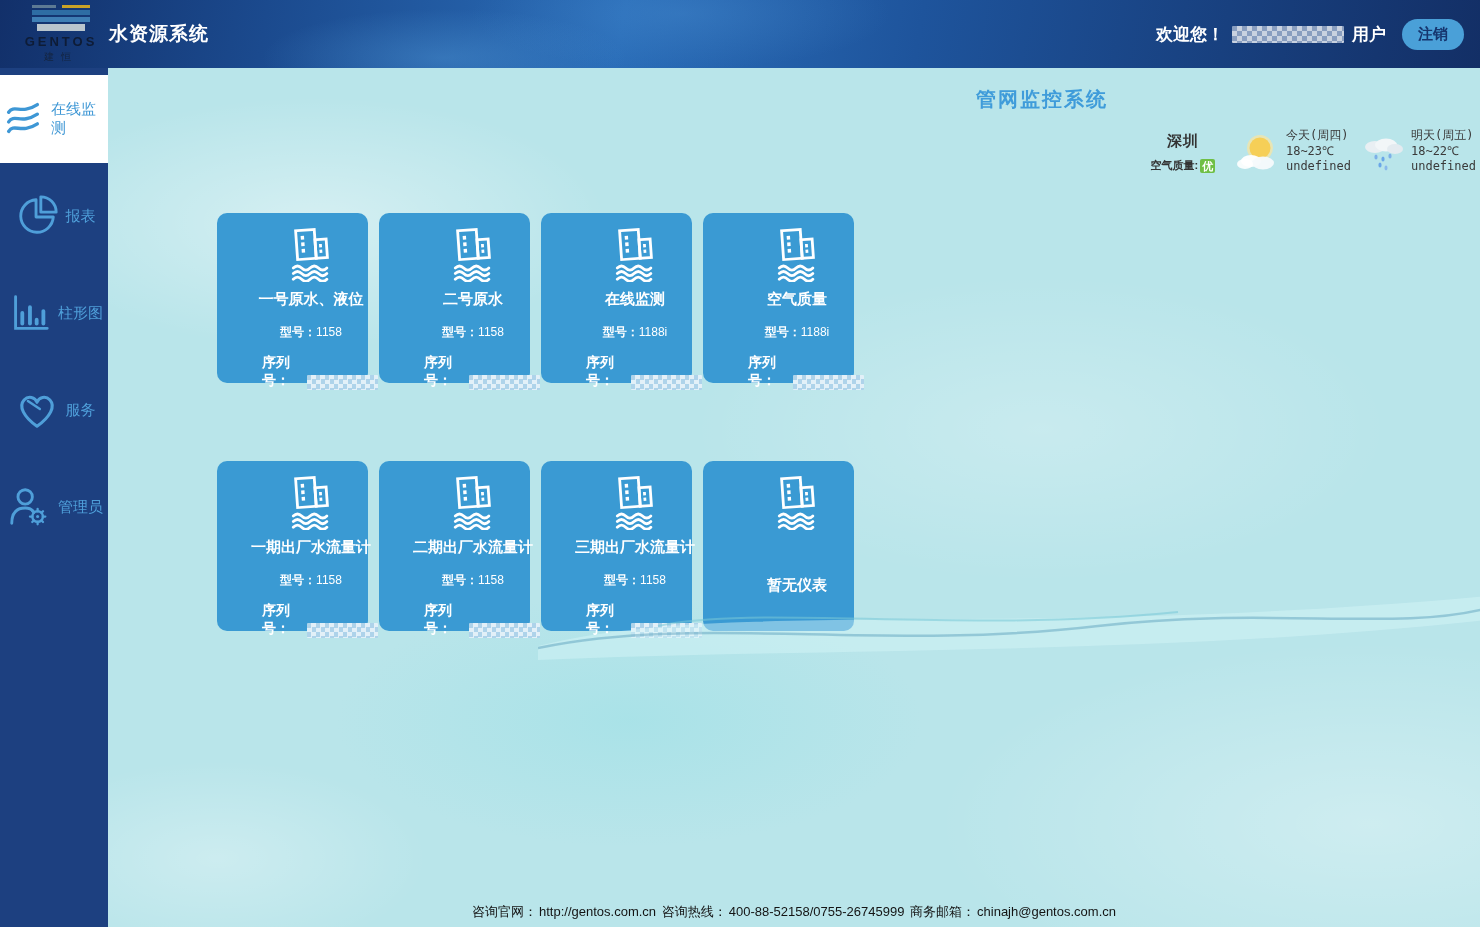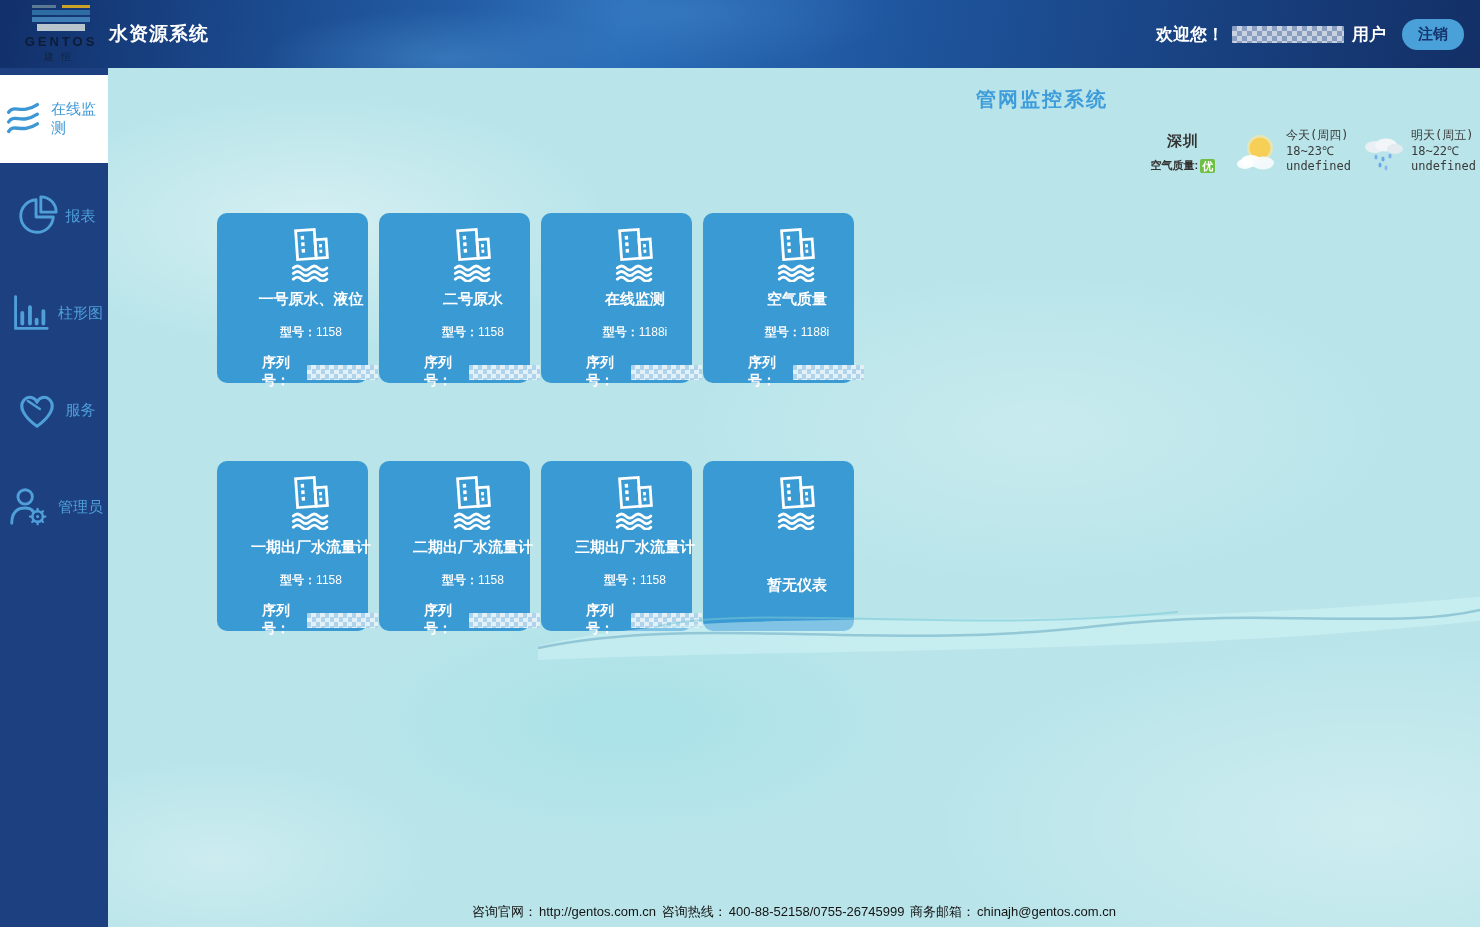--- a/index.html
+++ b/index.html
@@ -75,21 +75,21 @@
   .cards { position:absolute; left:109px; top:145px;
     display:grid; grid-template-columns:repeat(4,151px); column-gap:11px; row-gap:78px; }
   .card { width:151px; height:170px; background:#3a9ad3; border-radius:10px;
     color:#fff; display:flex; flex-direction:column; align-items:center; cursor:pointer;padding-left:37px; }
   .card-icon { margin-top:13px; width:62px; height:56px; }
   .card-icon svg { width:62px; height:56px; }
   .card-name { margin-top:8px; font-size:15px; font-weight:bold; white-space:nowrap; }
   .card-model { margin-top:15px; font-size:12px; }
   .card-model .lbl { font-weight:bold; }
   .card-serial { margin-top:13px; align-self:flex-start; padding-left:8px;
-    font-size:14px; font-weight:bold; display:flex; align-items:center; }
+    font-size:14px; font-weight:bold; display:flex; align-items:flex-end; }
   .pixel-serial { width:88px; height:15px;
     background:repeating-conic-gradient(#e2f0f8 0% 25%, #aed3ea 0% 50%) 0 0/9px 9px; }
   .card.empty .card-name { margin-top:46px; }
 
   
   .wave-overlay { position:absolute; left:430px; top:500px; width:950px; height:120px;
     pointer-events:none; }
 
   
   .footer { position:absolute; left:0; right:0; bottom:6px; text-align:center;

